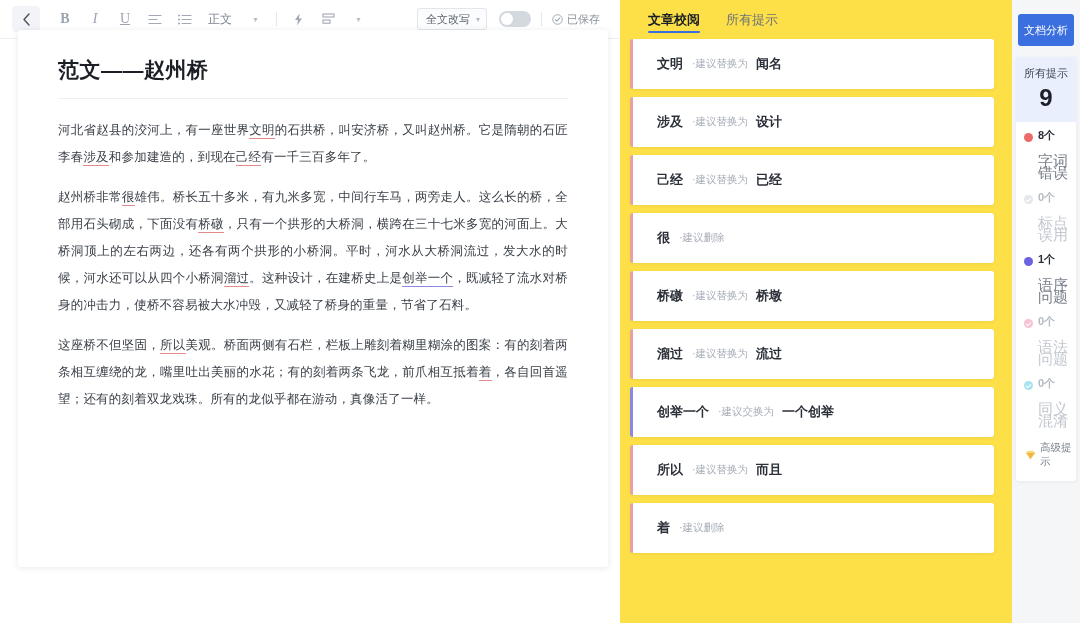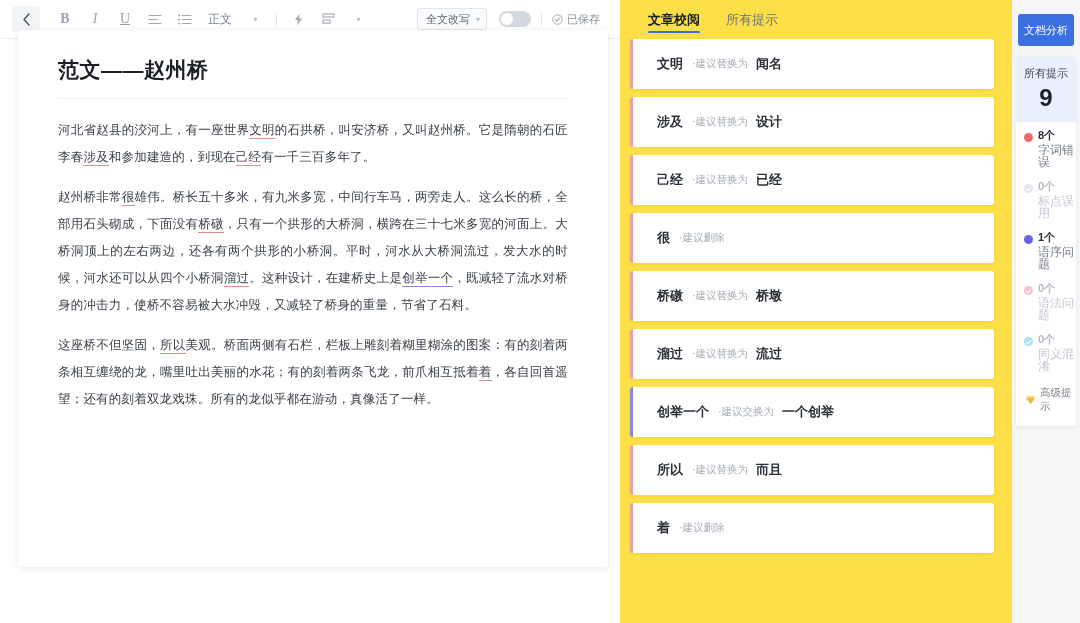--- a/index.html
+++ b/index.html
@@ -127,21 +127,21 @@
     width: 9px; height: 9px; border-radius: 50%; margin: 4px 5px 0 0; flex: none;
   }
   .dot.check { position: relative; }
   .dot.check::after {
     content: ""; position: absolute; left: 2px; top: 2.6px;
     width: 4px; height: 2px; border-left: 1.2px solid #fff; border-bottom: 1.2px solid #fff;
     transform: rotate(-45deg);
   }
   .cat-txt { line-height: 12px; }
   .cat-n { font-size: 11px; font-weight: 700; color: #2b3038; }
-  .cat-l { font-size: 12px; margin-top: 3px; color: #777e89; }
+  .cat-l { font-size: 15px; margin-top: 14px; color: #777e89; }
   .cat.muted .cat-n { color: #b4bac3; }
   .cat.muted .cat-l { color: #c3c8d0; }
   .adv {
     display: flex; align-items: center; padding: 9px 0 4px 9px; cursor: pointer;
   }
   .adv .gem { margin-right: 4px; }
   .adv .atx { font-size: 10.5px; color: #7b828d; }
 </style>
 </head>
 <body>

